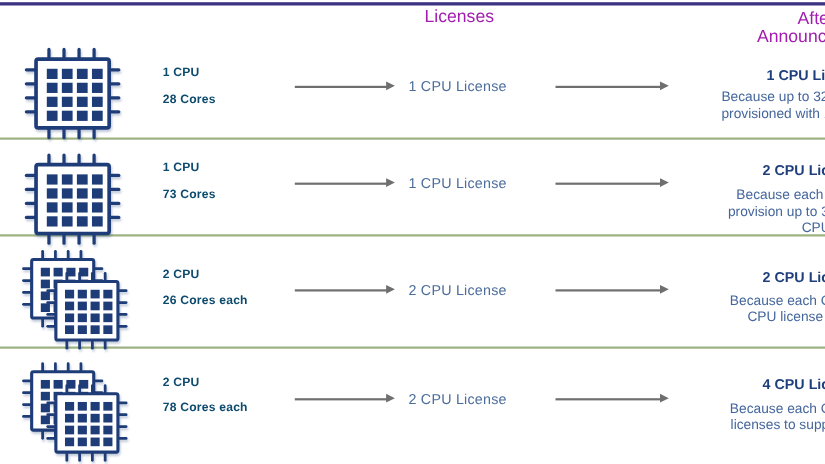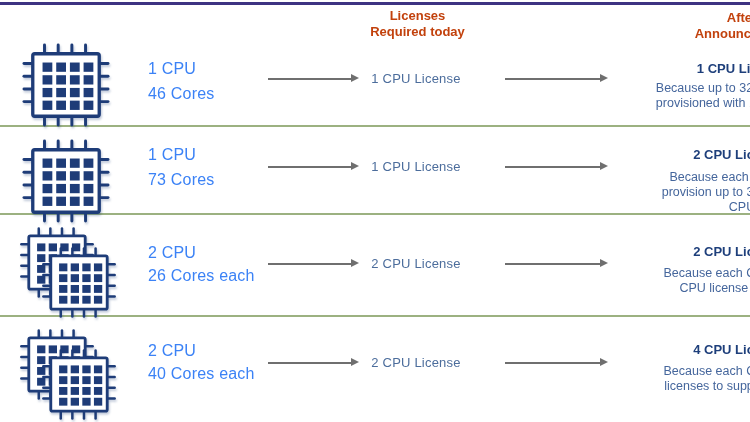--- a/index.html
+++ b/index.html
@@ -6,27 +6,27 @@
   body{
     width:750px;height:422px;overflow:hidden;background:#ffffff;
     font-family:"Liberation Sans", sans-serif;position:relative;
   }
   .stage{position:absolute;left:0;top:0;width:750px;height:422px;overflow:hidden;}
 
   .topline{position:absolute;left:0;top:2px;width:750px;height:2.5px;background:#3D3382;}
   .divider{position:absolute;left:0;width:750px;height:1.6px;background:#9CB181;}
   #div1{top:125px;} #div2{top:213px;} #div3{top:315px;}
 
-  .hdr{position:absolute;text-align:center;color:#c2410c;font-weight:bold;
-       font-size:13px;line-height:15.5px;white-space:nowrap;}
+  .hdr{position:absolute;text-align:center;color:#a21caf;font-weight:normal;
+       font-size:16px;line-height:15.5px;white-space:nowrap;}
   #hdr-mid{left:330px;width:175px;top:8px;}
   #hdr-right{left:613px;width:258px;top:10px;}
 
-  .lbl{position:absolute;left:148px;font-size:16px;color:#3b82f6;
-       letter-spacing:.2px;white-space:nowrap;}
+  .lbl{position:absolute;left:148px;font-size:11px;color:#0c4a6e;
+       letter-spacing:.2px;white-space:nowrap;font-weight:bold;}
   .license{position:absolute;left:341px;width:150px;text-align:center;
        font-size:13px;color:#4C6D9C;letter-spacing:.2px;white-space:nowrap;}
 
   .after-title{position:absolute;left:613px;width:258px;text-align:center;
        font-weight:bold;font-size:13px;color:#1E3F7B;white-space:nowrap;}
   .after-lines{position:absolute;left:613px;width:258px;text-align:center;
        font-size:12.5px;color:#45669C;line-height:15px;}
   .after-lines div{white-space:nowrap;}
 
   .arrow{position:absolute;height:1.8px;background:#6F6F6F;}
@@ -64,21 +64,20 @@
 </style>
 </head>
 <body>
 
 <div class="stage">
 
   <div class="topline"></div>
 
   <div class="hdr" id="hdr-mid">
     <div>Licenses</div>
-    <div>Required today</div>
   </div>
   <div class="hdr" id="hdr-right">
     <div>After</div>
     <div>Announcement</div>
   </div>
 
   <div class="divider" id="div1"></div>
   <div class="divider" id="div2"></div>
   <div class="divider" id="div3"></div>
 
@@ -115,21 +114,21 @@
         <rect x="51" y="34" width="10" height="9.5" fill="#1E3C78"></rect>
         <rect x="51" y="47" width="10" height="9.5" fill="#1E3C78"></rect>
         <rect x="51" y="60" width="10" height="9.5" fill="#1E3C78"></rect>
         <rect x="65" y="21" width="10" height="9.5" fill="#1E3C78"></rect>
         <rect x="65" y="34" width="10" height="9.5" fill="#1E3C78"></rect>
         <rect x="65" y="47" width="10" height="9.5" fill="#1E3C78"></rect>
         <rect x="65" y="60" width="10" height="9.5" fill="#1E3C78"></rect>
       </svg>
     </div>
   <div class="lbl" id="r1-cpu">1 CPU</div>
-  <div class="lbl" id="r1-cores">46 Cores</div>
+  <div class="lbl" id="r1-cores">28 Cores</div>
   <div class="arrow" id="r1-a1"></div>
   <div class="license" id="r1-lic">1 CPU License</div>
   <div class="arrow" id="r1-a2"></div>
   <div class="after-title" id="r1-at">1 CPU License</div>
   <div class="after-lines" id="r1-al">
     <div>Because up to 32 cores can be</div>
     <div>provisioned with 1 CPU license</div>
   </div>
 
   <div class="chip-slot single" id="r2-chip">
@@ -340,21 +339,21 @@
         <rect x="51" y="34" width="10" height="9.5" fill="#1E3C78"></rect>
         <rect x="51" y="47" width="10" height="9.5" fill="#1E3C78"></rect>
         <rect x="51" y="60" width="10" height="9.5" fill="#1E3C78"></rect>
         <rect x="65" y="21" width="10" height="9.5" fill="#1E3C78"></rect>
         <rect x="65" y="34" width="10" height="9.5" fill="#1E3C78"></rect>
         <rect x="65" y="47" width="10" height="9.5" fill="#1E3C78"></rect>
         <rect x="65" y="60" width="10" height="9.5" fill="#1E3C78"></rect>
       </svg>
     </div>
   <div class="lbl" id="r4-cpu">2 CPU</div>
-  <div class="lbl" id="r4-cores">40 Cores each</div>
+  <div class="lbl" id="r4-cores">78 Cores each</div>
   <div class="arrow" id="r4-a1"></div>
   <div class="license" id="r4-lic">2 CPU License</div>
   <div class="arrow" id="r4-a2"></div>
   <div class="after-title" id="r4-at">4 CPU Licenses</div>
   <div class="after-lines" id="r4-al">
     <div>Because each CPU needs 2</div>
     <div>licenses to support 64 cores</div>
   </div>
 
 </div>

